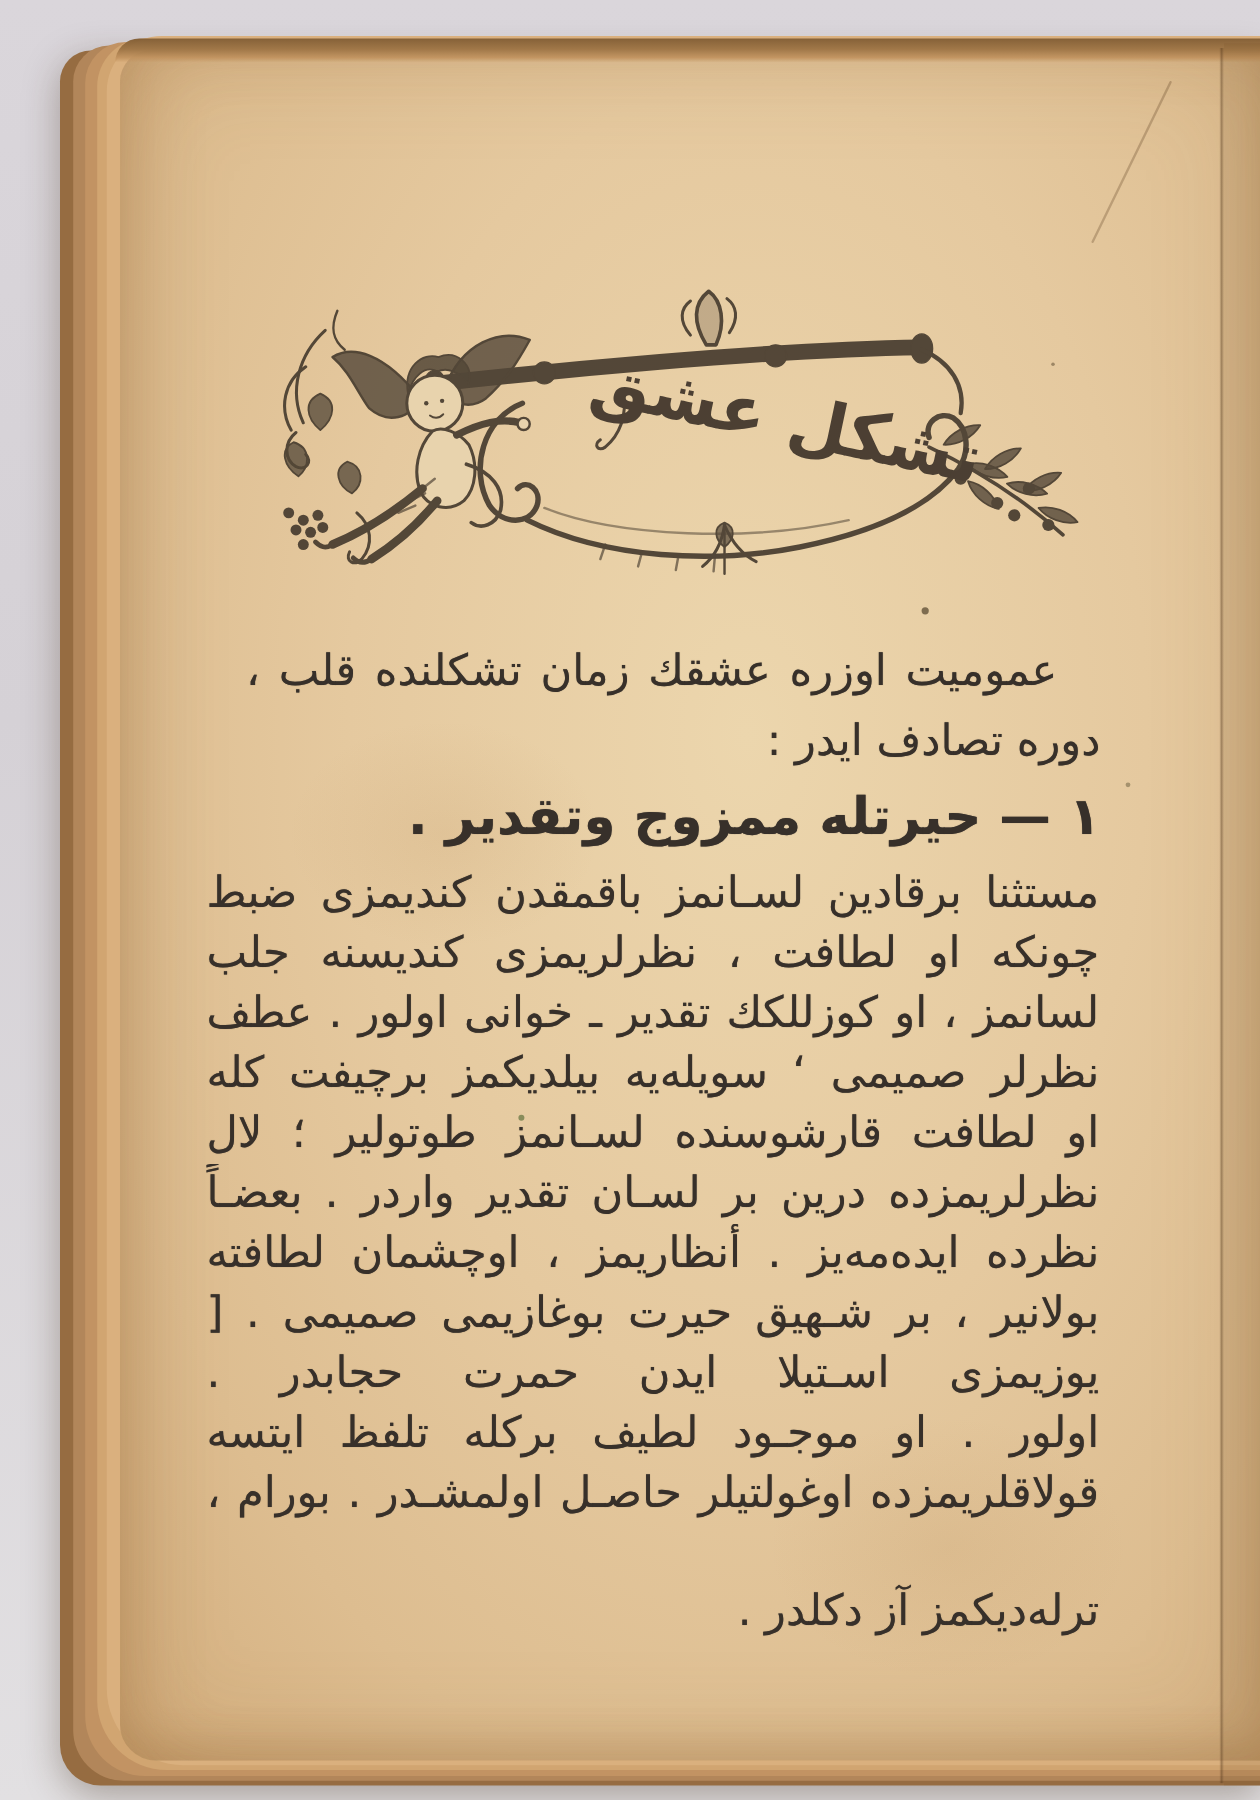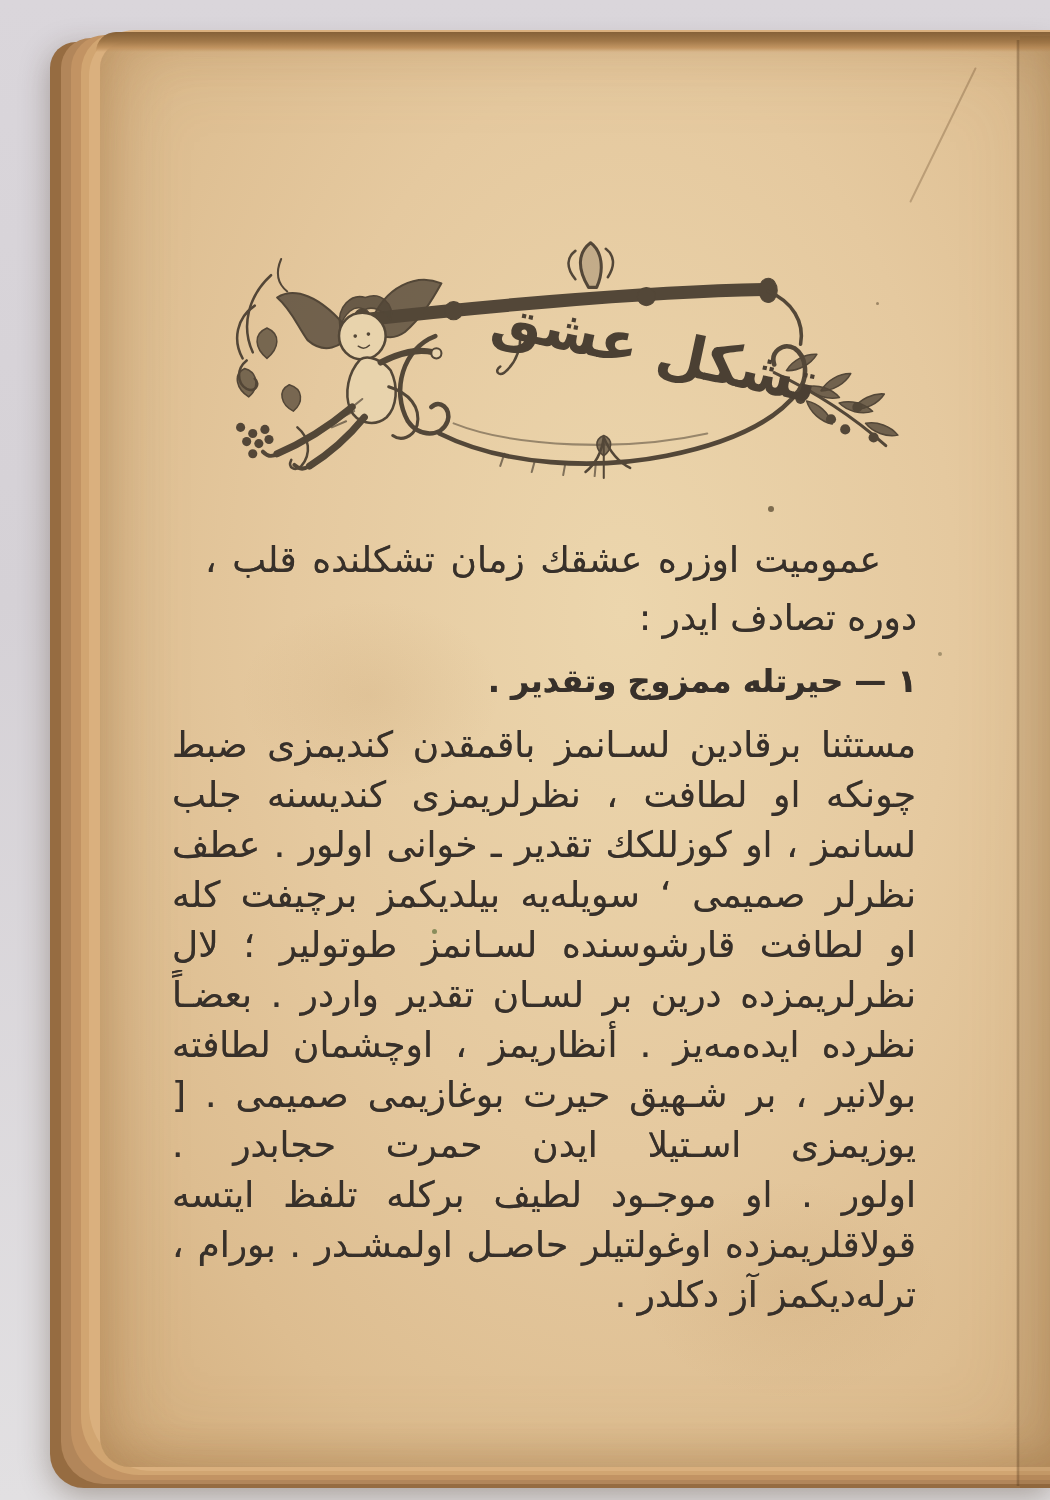--- a/index.html
+++ b/index.html
@@ -49,25 +49,25 @@
     text-align:justify;text-align-last:justify;
     text-shadow:0 0 .6px rgba(55,48,42,.75);
     white-space:normal;
   }
   .intro{left:205px;top:531px;width:712px;}
   .intro .line{height:58px;line-height:58px;}
   .intro .line:first-child{padding-right:36px;}
   .intro .line:last-child{text-align-last:right;}
   .heading{
     left:205px;top:648px;width:712px;height:66px;line-height:66px;
-    direction:rtl;text-align:right;font-size:32px;font-weight:700;
+    direction:rtl;text-align:right;font-size:43px;font-weight:700;
     text-shadow:0 0 .6px rgba(55,48,42,.8);
   }
   .bodytext{left:172px;top:720px;width:744px;}
-  .bodytext .line:last-child{text-align-last:right;}
+  .bodytext .line:last-child{text-align-last:right;margin-top:48px;}
 </style>
 </head>
 <body>
 
 <div class="screen">
 
   <div class="stack-layer stk5"></div>
   <div class="stack-layer stk4"></div>
   <div class="stack-layer stk3"></div>
   <div class="stack-layer stk2"></div>

